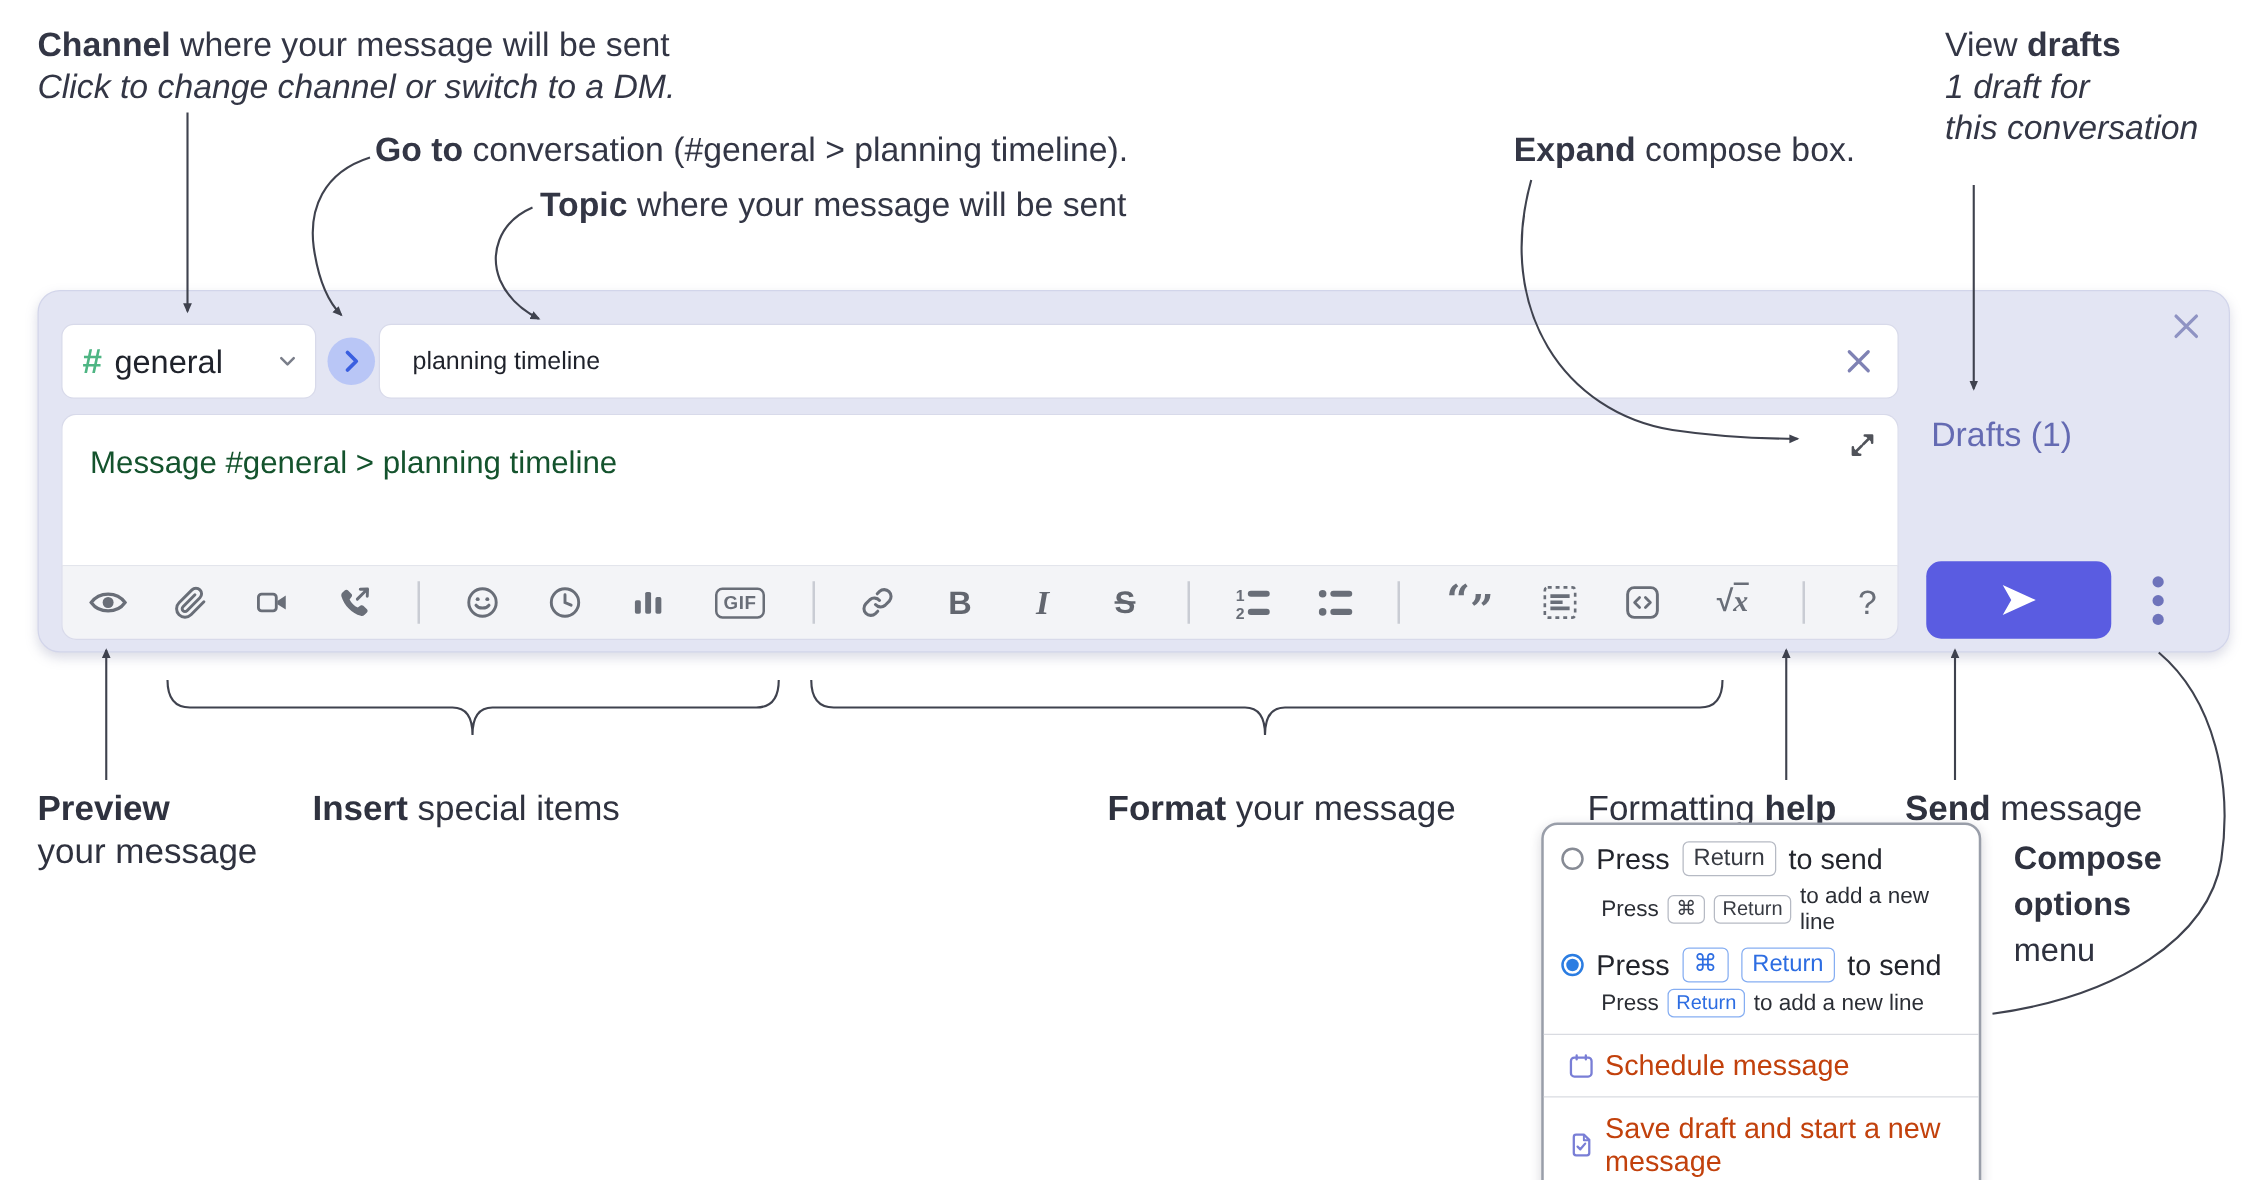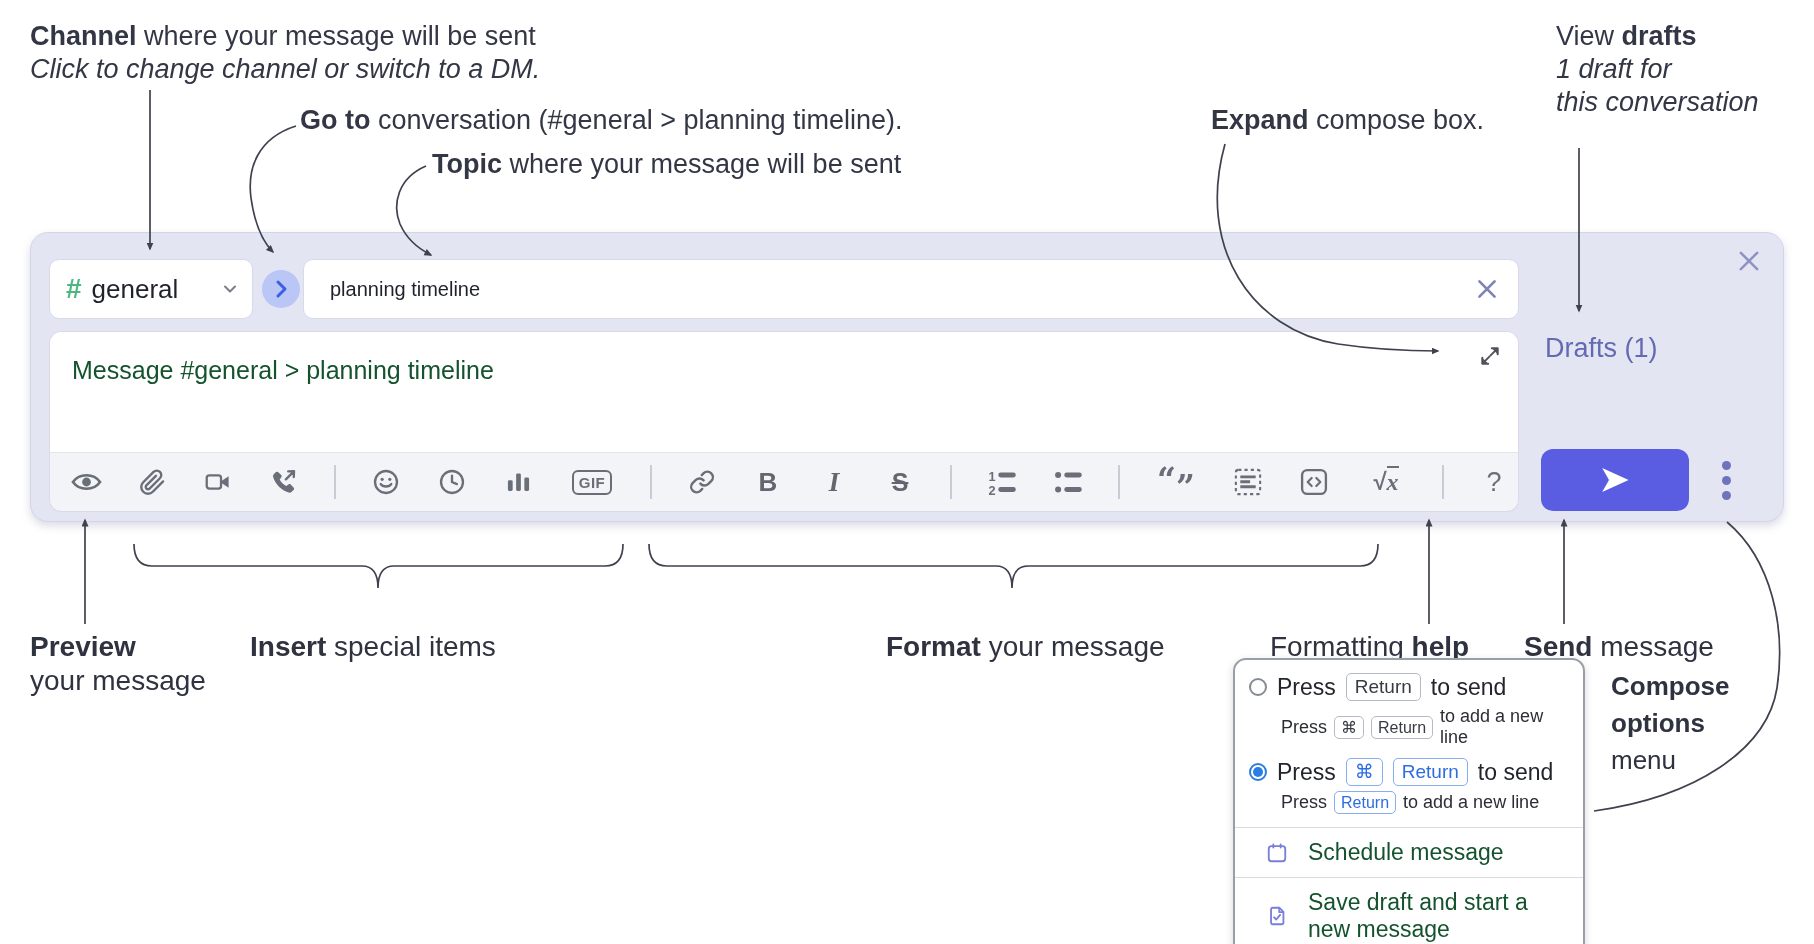--- a/index.html
+++ b/index.html
@@ -64,21 +64,21 @@
   .mrow{display:flex;align-items:center;gap:10px;padding:3px 14px;font-size:23px;color:#23252c;cursor:pointer}
   .msub{display:flex;align-items:center;gap:7px;padding:2px 14px 7px 46px;font-size:18px;color:#2b2e35}
   .menu kbd{font-family:inherit;border:1.5px solid #b6bac4;border-radius:5px;padding:0 8px;font-size:19px;
     line-height:26px;color:#383b43;background:#fff}
   .msub kbd{font-size:16px;line-height:21px;padding:0 6px}
   .menu kbd.blue{border-color:#86aef2;color:#2d6de2}
   .radio{width:18px;height:18px;border:2px solid #878b95;border-radius:50%;flex:0 0 auto;box-sizing:border-box;position:relative}
   .radio.sel{border-color:#2b7de2}
   .radio.sel::after{content:"";position:absolute;inset:2px;background:#2b7de2;border-radius:50%}
   .mdivider{height:1px;background:#d9dbe1;margin:6px 0;flex:0 0 auto}
-  .mitem{display:flex;align-items:center;gap:20px;padding:5px 31px;font-size:23px;color:#14532d;cursor:pointer}
+  .mitem{display:flex;align-items:center;gap:8px;padding:5px 19px;font-size:23px;color:#c2410c;cursor:pointer}
   .micon{color:#797ed6;display:flex;flex:0 0 auto}
 
   .copts{position:absolute;left:1611px;top:668px;font-size:26px;line-height:37px;color:#2f323f}
   .copts .b{font-weight:700}
 </style>
 </head>
 <body>
 
 <div class="canvas">
 

